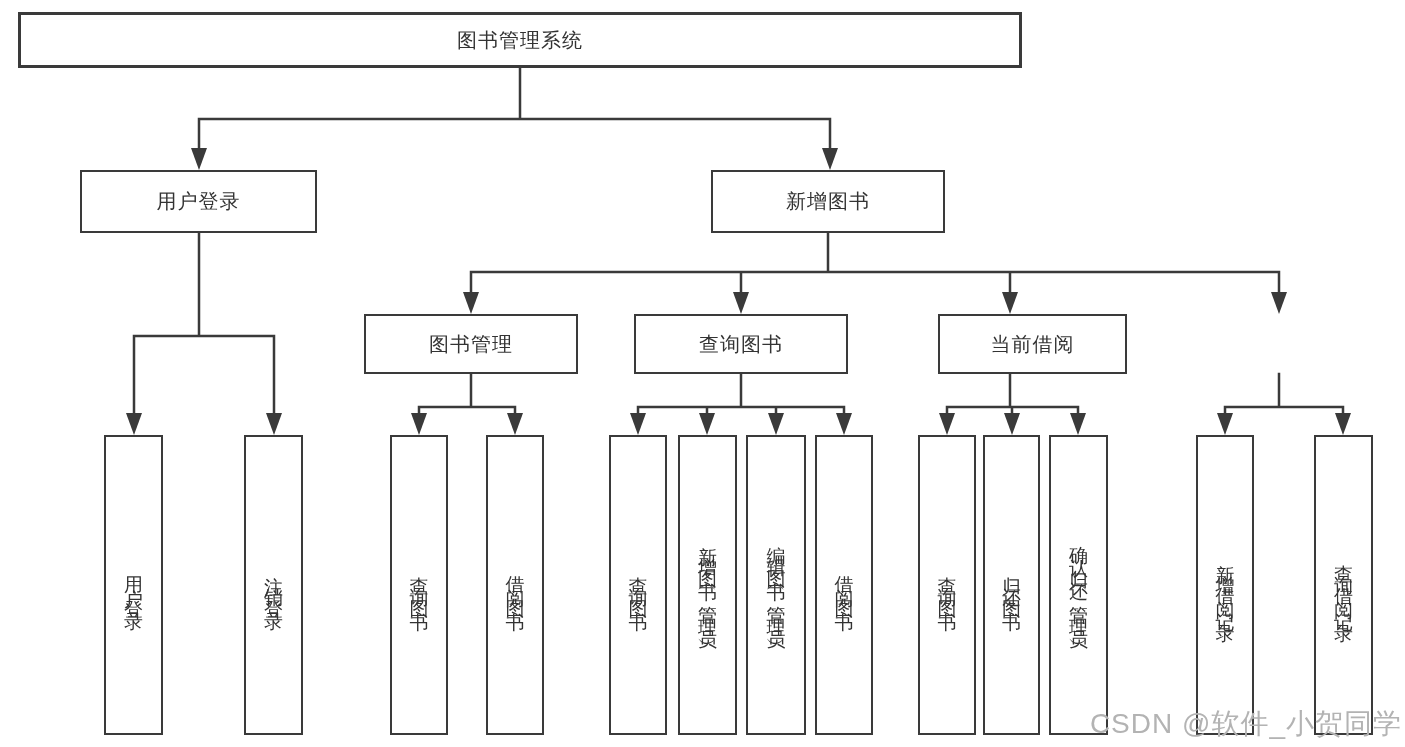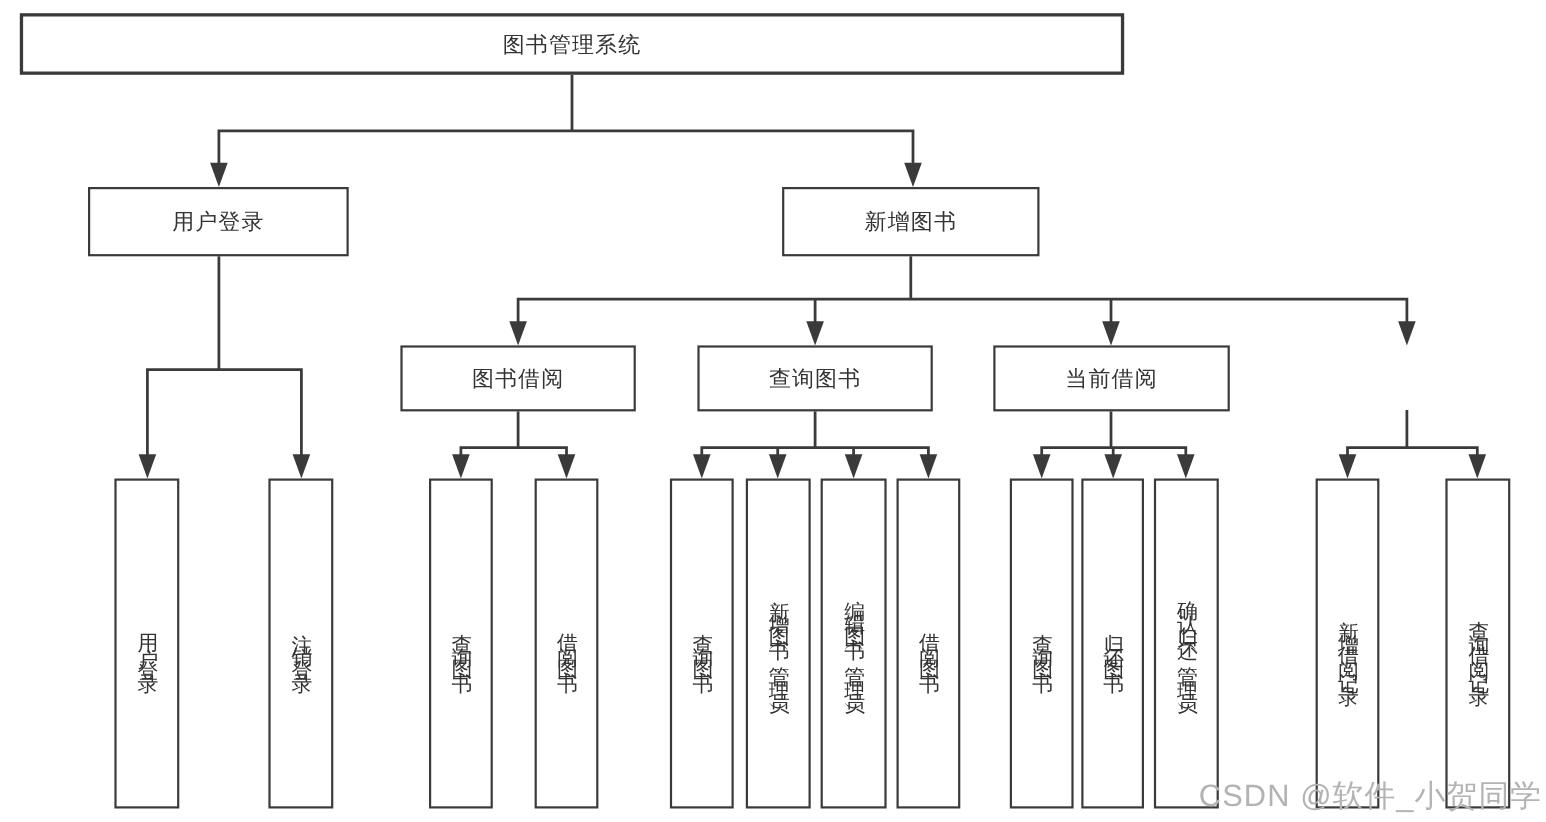--- a/index.html
+++ b/index.html
@@ -66,26 +66,26 @@
   </div>
 
   <div class="node" style="left:80px;top:170px;width:237px;height:63px">
     <span class="hl">用户登录</span>
   </div>
   <div class="node" style="left:711px;top:170px;width:234px;height:63px">
     <span class="hl">新增图书</span>
   </div>
 
   <div class="node" style="left:364px;top:314px;width:214px;height:60px">
-    <span class="hl">图书借阅</span>
+    <span class="hl">图书管理</span>
   </div>
   <div class="node" style="left:634px;top:314px;width:214px;height:60px">
     <span class="hl">查询图书</span>
   </div>
-  <div class="node" style="left:903px;top:314px;width:215px;height:60px">
+  <div class="node" style="left:938px;top:314px;width:189px;height:60px">
     <span class="hl">当前借阅</span>
   </div>
 
   <div class="node" style="left:104px;top:435px;width:59px;height:300px">
     <span class="vl">用户登录</span>
   </div>
   <div class="node" style="left:244px;top:435px;width:59px;height:300px">
     <span class="vl">注销登录</span>
   </div>
 

